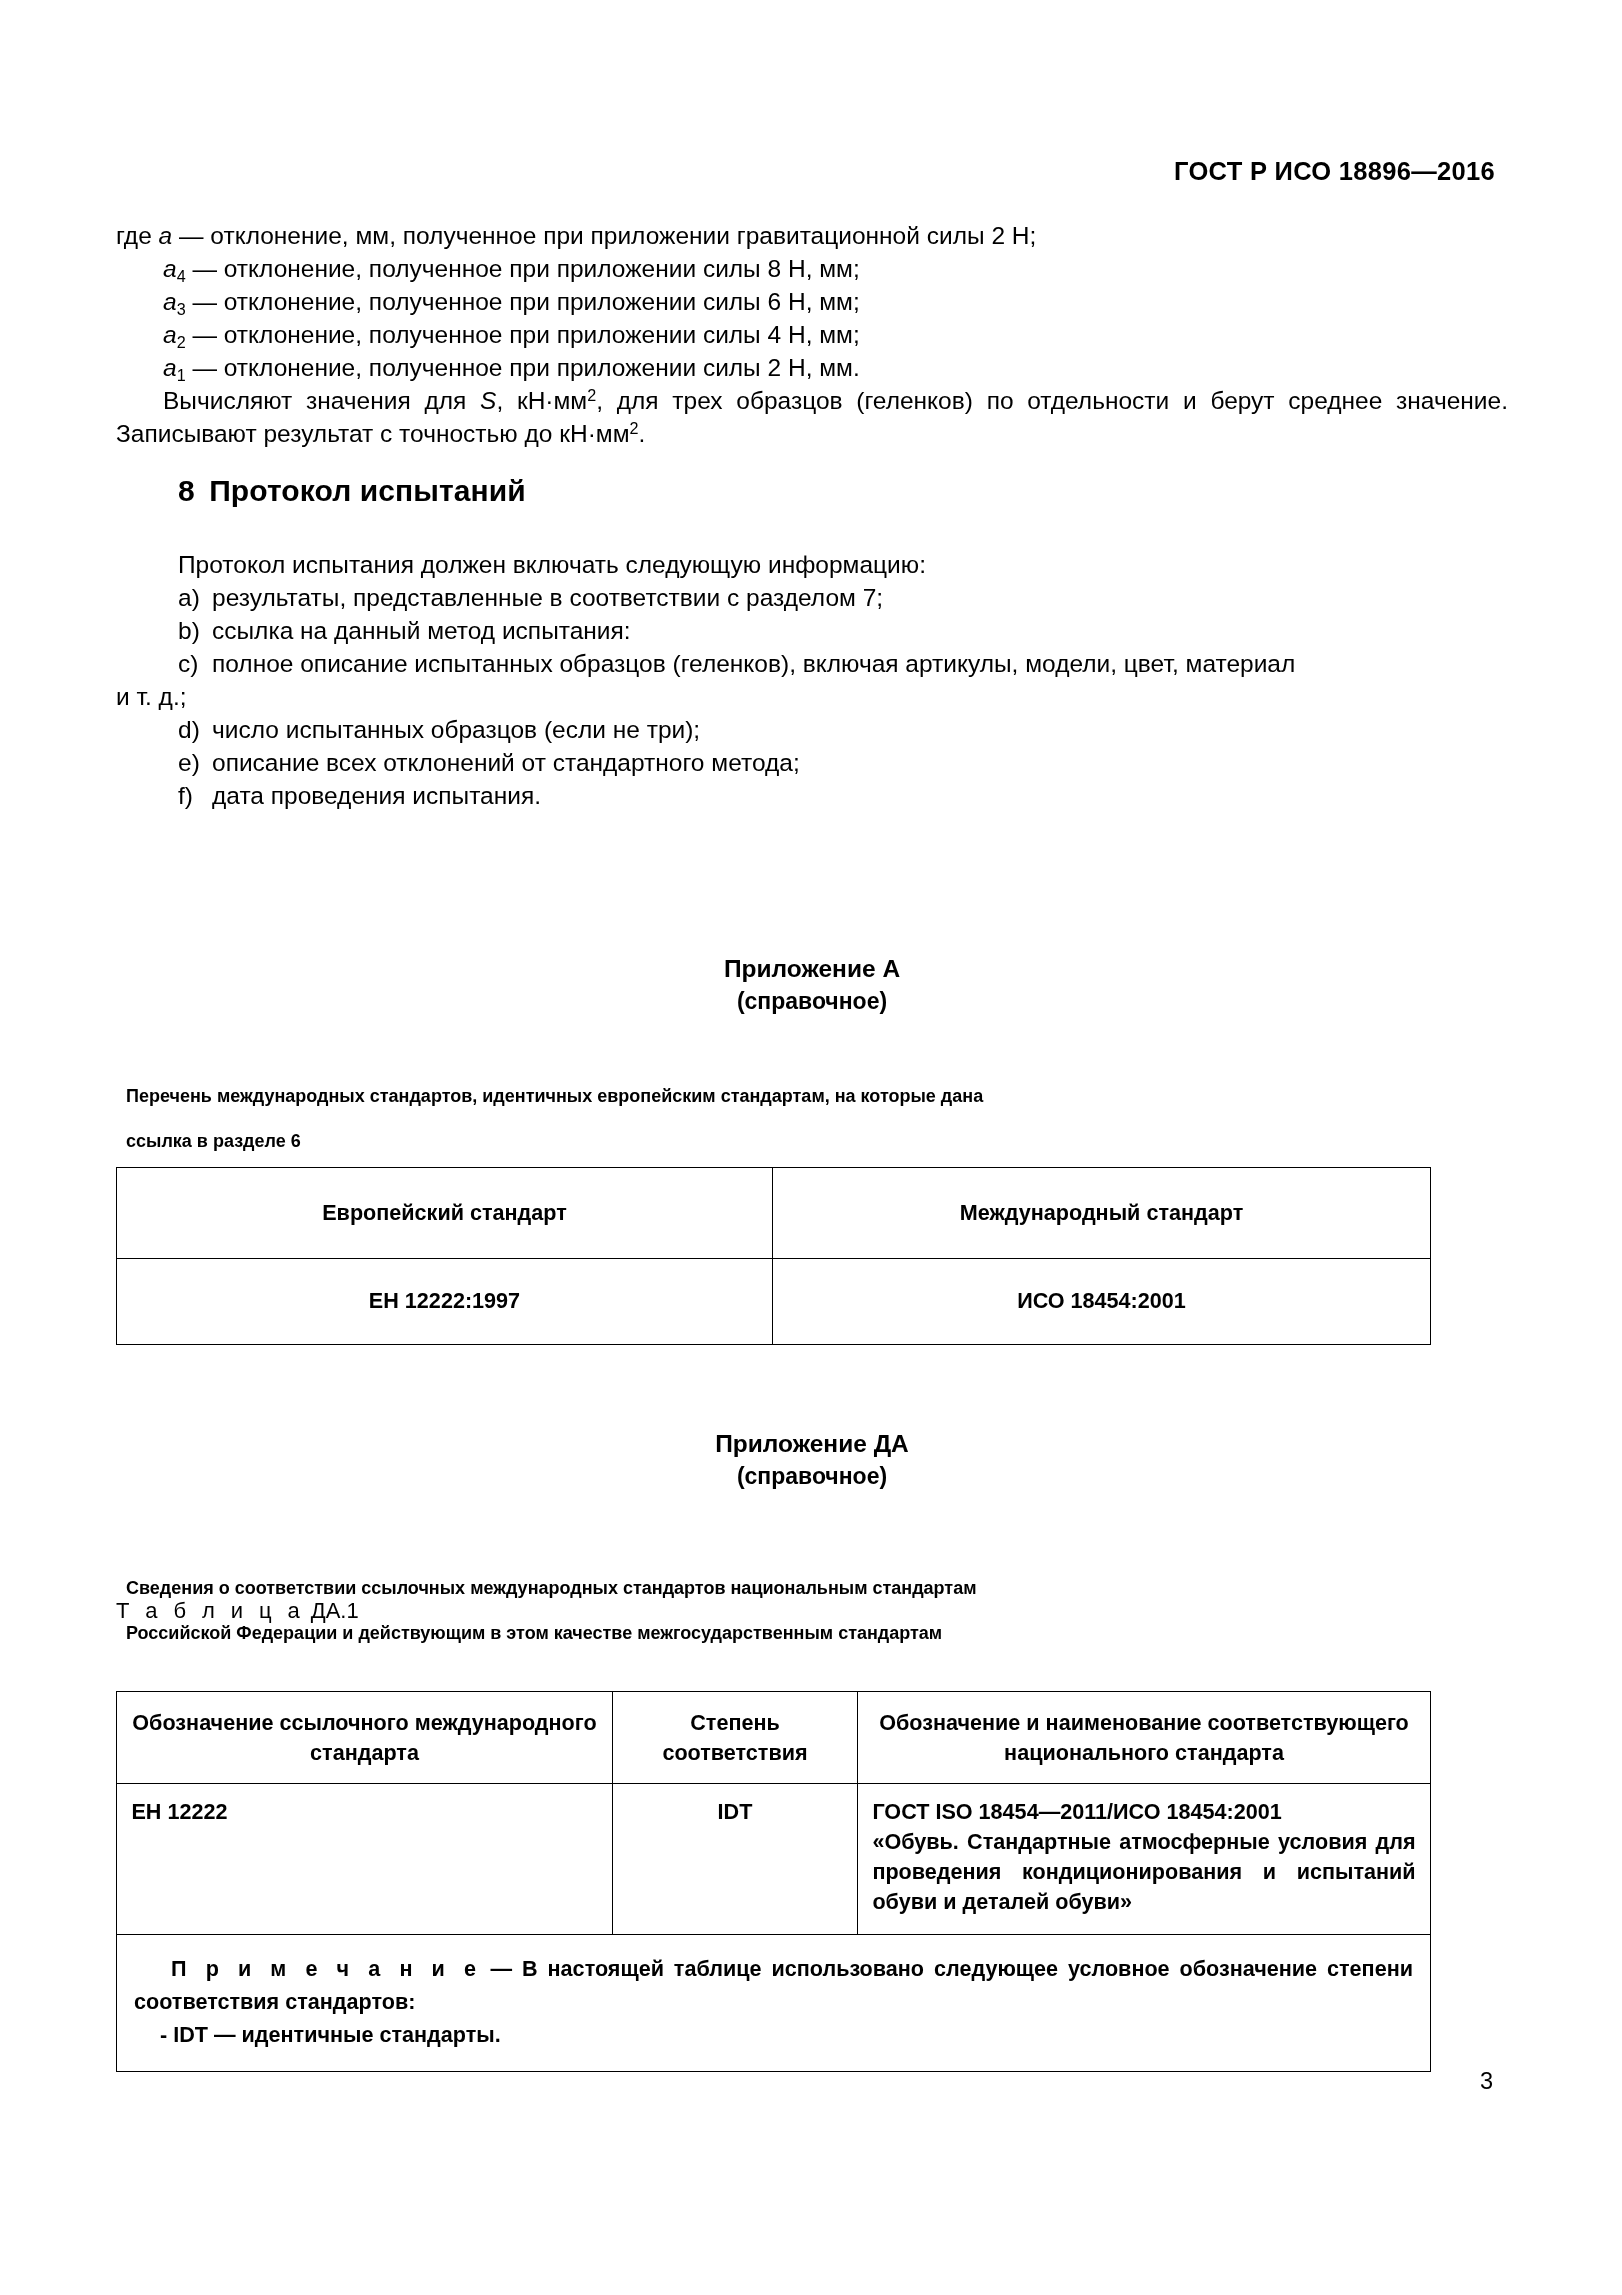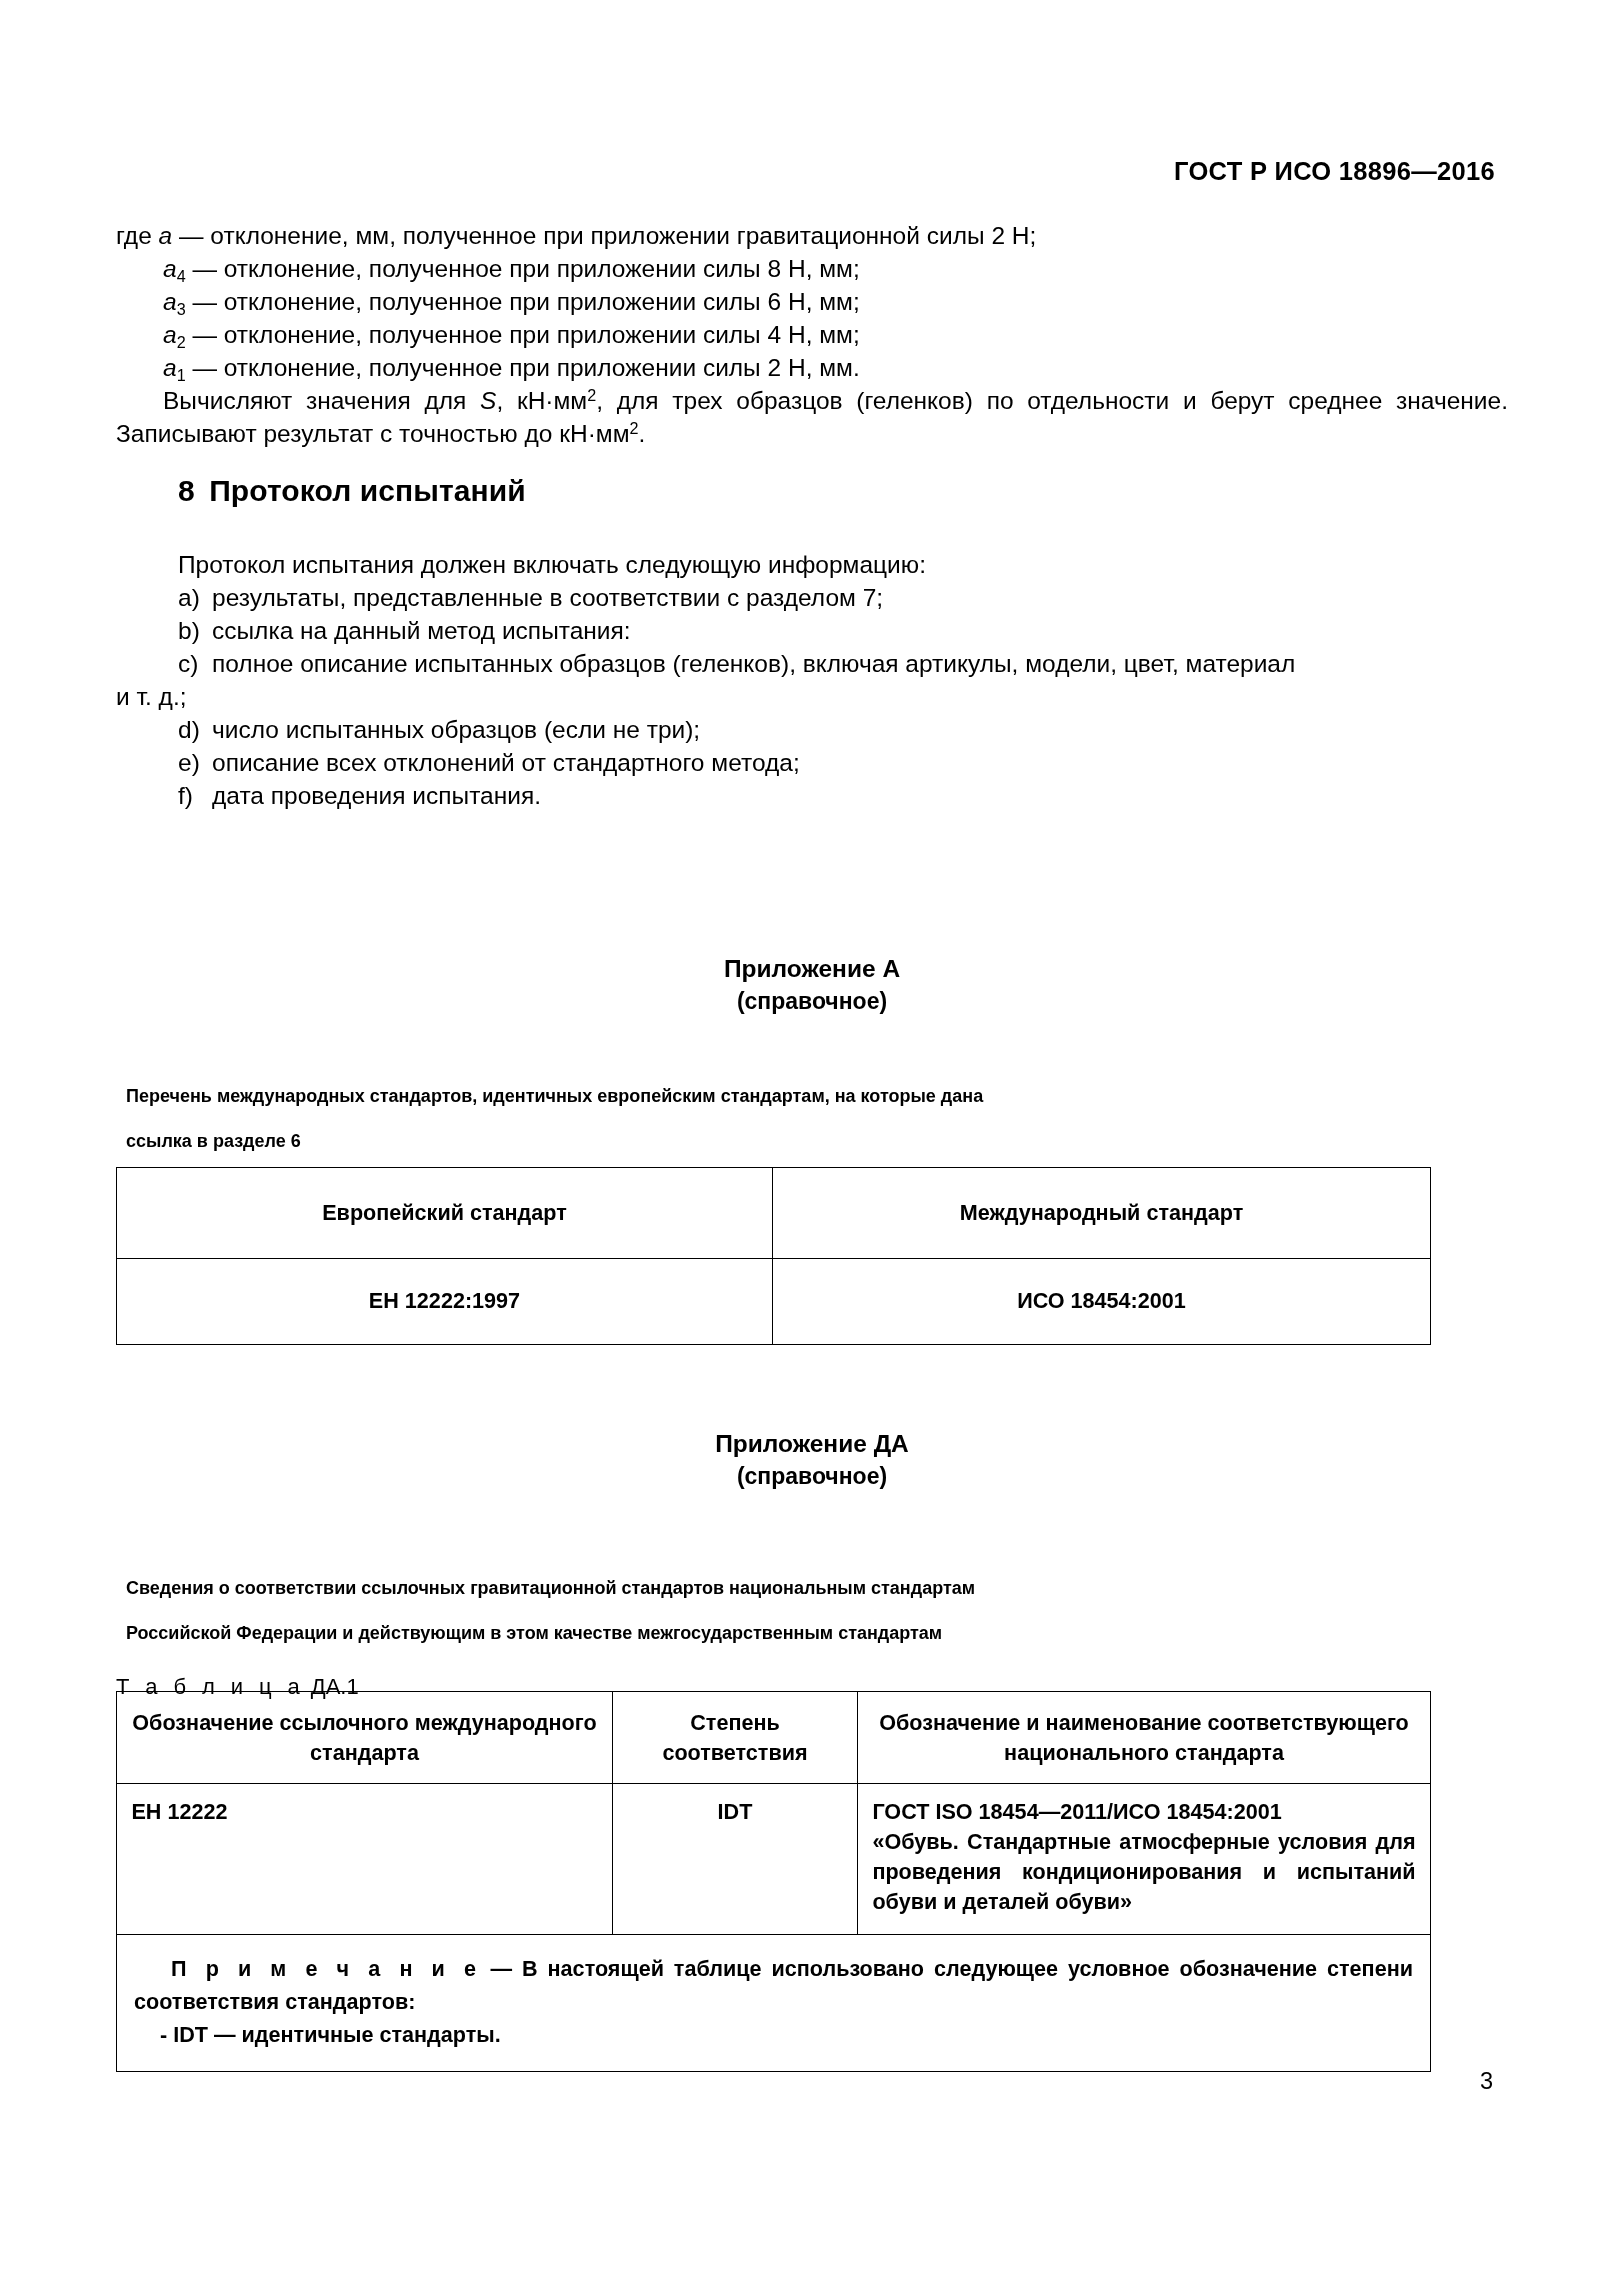--- a/index.html
+++ b/index.html
@@ -186,21 +186,21 @@
     text-align: justify;
     font-size: 21.6px;
   }
   #table-da1 .note-cell .n1 { text-indent: 37px; margin: 0; }
   #table-da1 .note-cell .n3 { margin: 0; padding-left: 26px; text-align: left; }
   .spaced { letter-spacing: 4.6px; }
 
   .tbl-caption {
     position: absolute;
     left: 116px;
-    top: 1674px;
+    top: 1598px;
     font-size: 22px;
   }
   .tbl-caption .cap-word { letter-spacing: 4.9px; }
 
   
   .page-no {
     position: absolute;
     right: 118px;
     top: 2068px;
     font-size: 23.6px;
@@ -276,21 +276,21 @@
       </tr>
     </tbody>
   </table>
 
   <div class="annex-block" style="top:1427px;">
     <p class="annex-name">Приложение ДА</p>
     <p class="annex-kind">(справочное)</p>
   </div>
 
   <div class="annex-block" style="top:1561px;">
-    <p class="annex-title">Сведения о соответствии ссылочных гравитационной стандартов национальным стандартам</p>
+    <p class="annex-title">Сведения о соответствии ссылочных международных стандартов национальным стандартам</p>
     <p class="annex-title">Российской Федерации и действующим в этом качестве межгосударственным стандартам</p>
   </div>
 
   <div class="tbl-caption">
     <span class="cap-word">Т а б л и ц а</span><span> </span><span>ДА.1</span>
   </div>
 
   <table class="tbl" id="table-da1">
     <colgroup>
         <col style="width:496px">

